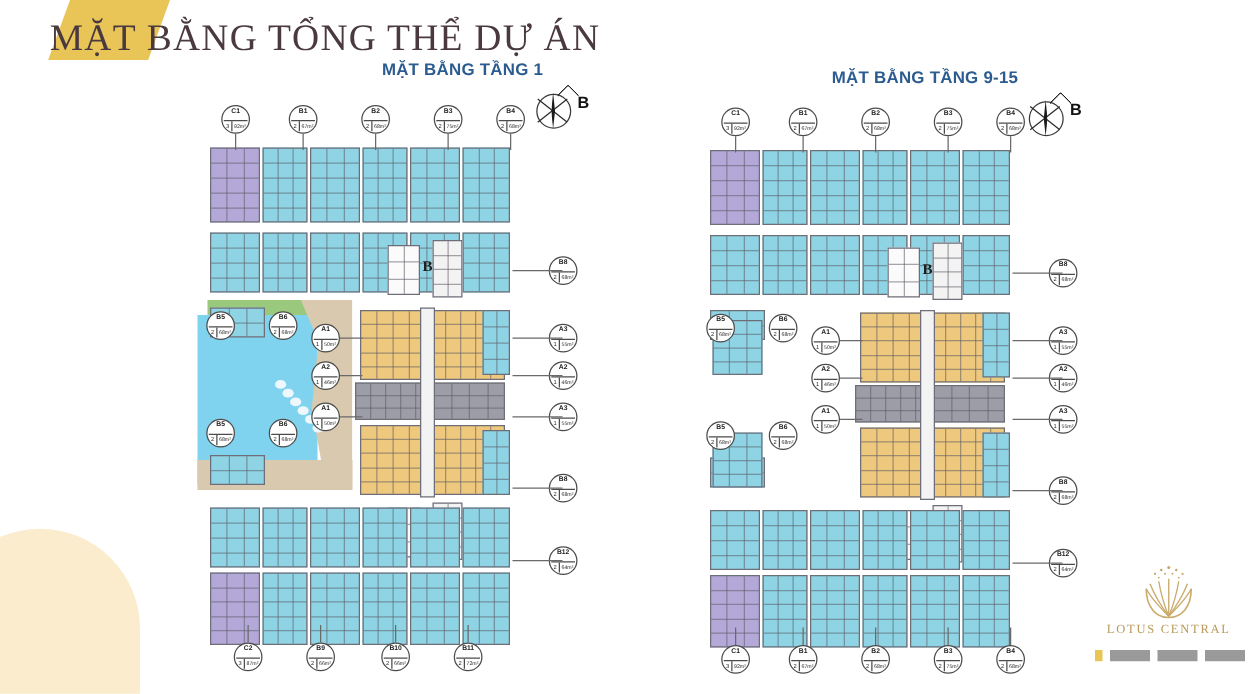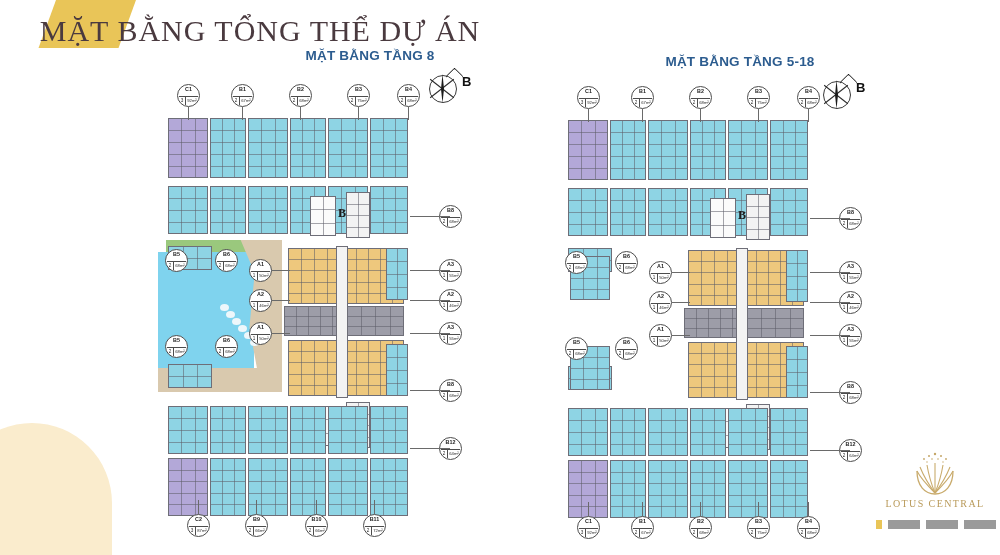--- a/index.html
+++ b/index.html
@@ -129,22 +129,22 @@
   .footer-bars{position:absolute;left:876px;top:520px;width:120px;height:9px;}
   .fbar{position:absolute;top:0;height:9px;}
 </style>
 </head>
 <body>
 
 <div class="deco-gold-para"></div>
 <div class="deco-arc"></div>
 
 <div class="main-title">MẶT BẰNG TỔNG THỂ DỰ ÁN</div>
-<div class="sub-title" id="subtitle-left">MẶT BẰNG TẦNG 8</div>
-<div class="sub-title" id="subtitle-right">MẶT BẰNG TẦNG 5-18</div>
+<div class="sub-title" id="subtitle-left">MẶT BẰNG TẦNG 1</div>
+<div class="sub-title" id="subtitle-right">MẶT BẰNG TẦNG 9-15</div>
 
 <div class="compass" style="left:426px;top:72px;">
   <div class="ring"></div>
   <div class="slash"></div>
   <div class="slash2"></div>
   <div class="needle"></div>
   <div class="arrow"></div>
 </div>
 <div class="compass-letter" style="left:462px;top:74px;">B</div>
 

